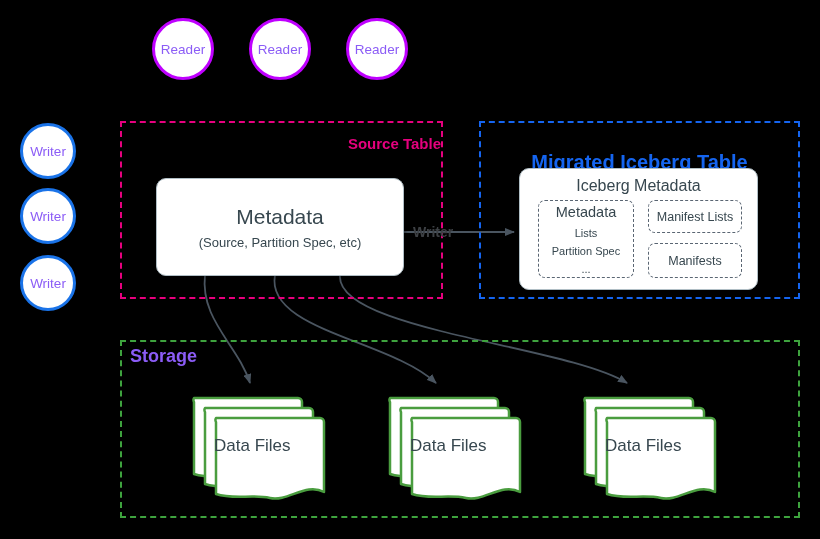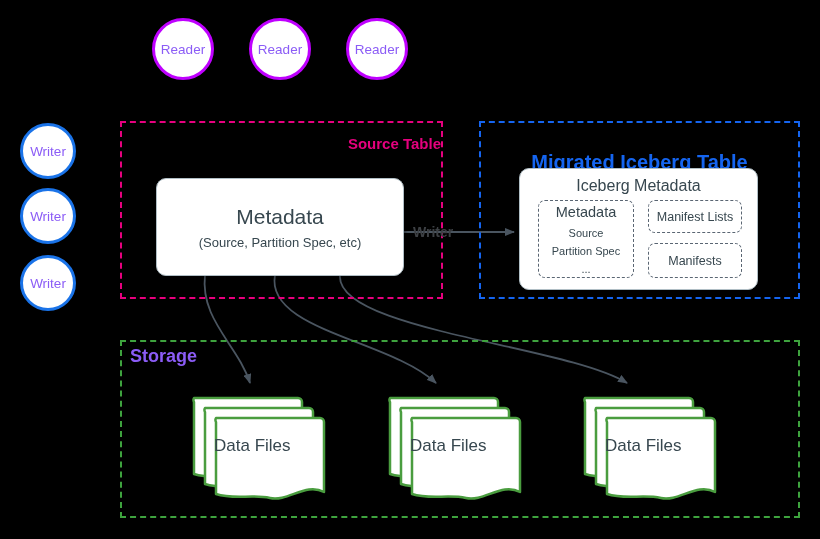--- a/index.html
+++ b/index.html
@@ -222,21 +222,21 @@
 
   <div class="group group-iceberg" style="left:479px; top:121px; width:321px; height:178px;">
     <div class="group-title title-iceberg">Migrated Iceberg Table</div>
   </div>
 
   <div class="whitebox" style="left:519px; top:168px; width:239px; height:122px;">
     <div class="iceberg-head">Iceberg Metadata</div>
 
     <div class="dbox dbox-meta" style="left:18px; top:31px; width:96px; height:78px;">
       <div class="d-title">Metadata</div>
-      <div class="d-line">Source</div>
+      <div class="d-line">Lists</div>
       <div class="d-line">Partition Spec</div>
       <div class="d-line">...</div>
     </div>
 
     <div class="dbox dbox-plain" style="left:128px; top:31px; width:94px; height:33px;">
       <span>Manifest Lists</span>
     </div>
 
     <div class="dbox dbox-plain" style="left:128px; top:74px; width:94px; height:35px;">
       <span>Manifests</span>

